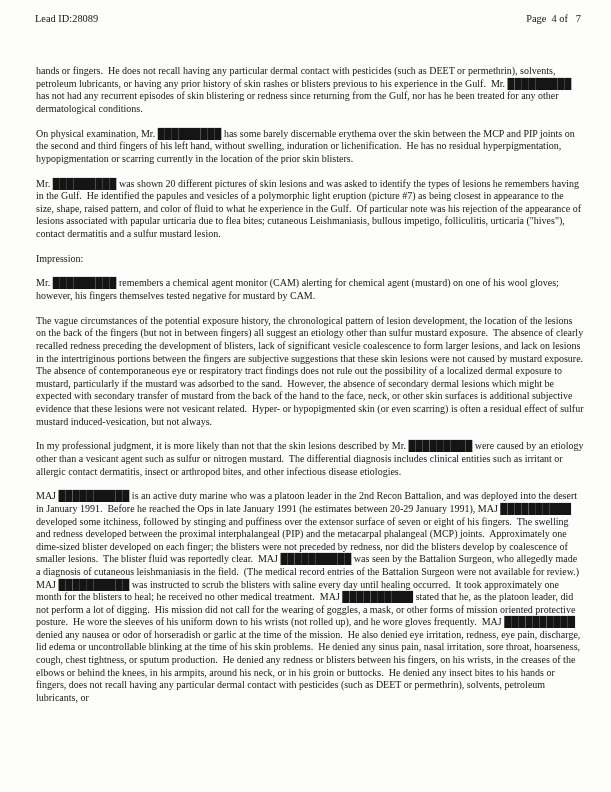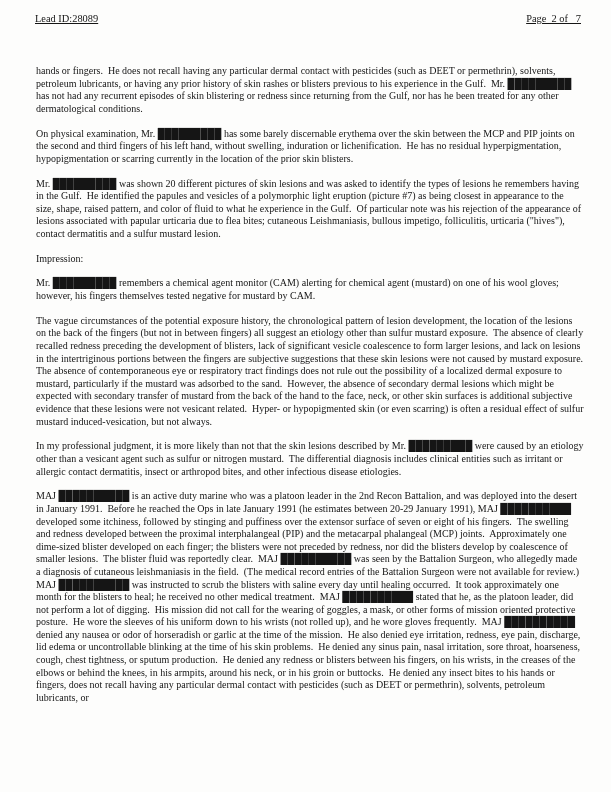--- a/index.html
+++ b/index.html
@@ -17,21 +17,20 @@
     color: #151515;
     box-sizing: border-box;
   }
   .header {
     display: flex;
     justify-content: space-between;
     align-items: center;
     padding: 13px 30px 0 35px;
     font-size: 10.4px;
     font-weight: bold;
-    text-decoration: underline;
   }
   .header span {
     white-space: pre;
     font-weight: normal;
   }
   .doc-body {
     margin: 41px 27px 0 36px;
     width: 548px;
     font-size: 10px;
     line-height: 12.6px;
@@ -42,21 +41,21 @@
     white-space: pre-wrap;
   }
   
 </style>
 </head>
 <body>
 
 <div class="page">
   <div class="header">
     <span>Lead ID:28089</span>
-    <span>Page  2 of   7</span>
+    <span>Page  4 of   7</span>
   </div>
   <div class="doc-body">
     <p>hands or fingers.  He does not recall having any particular dermal contact with pesticides (such as DEET or permethrin), solvents, petroleum lubricants, or having any prior history of skin rashes or blisters previous to his experience in the Gulf.  Mr. █████████ has not had any recurrent episodes of skin blistering or redness since returning from the Gulf, nor has he been treated for any other dermatological conditions.</p>
     <p>On physical examination, Mr. █████████ has some barely discernable erythema over the skin between the MCP and PIP joints on the second and third fingers of his left hand, without swelling, induration or lichenification.  He has no residual hyperpigmentation, hypopigmentation or scarring currently in the location of the prior skin blisters.</p>
     <p>Mr. █████████ was shown 20 different pictures of skin lesions and was asked to identify the types of lesions he remembers having in the Gulf.  He identified the papules and vesicles of a polymorphic light eruption (picture #7) as being closest in appearance to the size, shape, raised pattern, and color of fluid to what he experience in the Gulf.  Of particular note was his rejection of the appearance of lesions associated with papular urticaria due to flea bites; cutaneous Leishmaniasis, bullous impetigo, folliculitis, urticaria ("hives"), contact dermatitis and a sulfur mustard lesion.</p>
     <p>Impression:</p>
     <p>Mr. █████████ remembers a chemical agent monitor (CAM) alerting for chemical agent (mustard) on one of his wool gloves; however, his fingers themselves tested negative for mustard by CAM.</p>
     <p>The vague circumstances of the potential exposure history, the chronological pattern of lesion development, the location of the lesions on the back of the fingers (but not in between fingers) all suggest an etiology other than sulfur mustard exposure.  The absence of clearly recalled redness preceding the development of blisters, lack of significant vesicle coalescence to form larger lesions, and lack on lesions in the intertriginous portions between the fingers are subjective suggestions that these skin lesions were not caused by mustard exposure.  The absence of contemporaneous eye or respiratory tract findings does not rule out the possibility of a localized dermal exposure to mustard, particularly if the mustard was adsorbed to the sand.  However, the absence of secondary dermal lesions which might be expected with secondary transfer of mustard from the back of the hand to the face, neck, or other skin surfaces is additional subjective evidence that these lesions were not vesicant related.  Hyper- or hypopigmented skin (or even scarring) is often a residual effect of sulfur mustard induced-vesication, but not always.</p>
     <p>In my professional judgment, it is more likely than not that the skin lesions described by Mr. █████████ were caused by an etiology other than a vesicant agent such as sulfur or nitrogen mustard.  The differential diagnosis includes clinical entities such as irritant or allergic contact dermatitis, insect or arthropod bites, and other infectious disease etiologies.</p>
     <p>MAJ ██████████ is an active duty marine who was a platoon leader in the 2nd Recon Battalion, and was deployed into the desert in January 1991.  Before he reached the Ops in late January 1991 (he estimates between 20-29 January 1991), MAJ ██████████ developed some itchiness, followed by stinging and puffiness over the extensor surface of seven or eight of his fingers.  The swelling and redness developed between the proximal interphalangeal (PIP) and the metacarpal phalangeal (MCP) joints.  Approximately one dime-sized blister developed on each finger; the blisters were not preceded by redness, nor did the blisters develop by coalescence of smaller lesions.  The blister fluid was reportedly clear.  MAJ ██████████ was seen by the Battalion Surgeon, who allegedly made a diagnosis of cutaneous leishmaniasis in the field.  (The medical record entries of the Battalion Surgeon were not available for review.) MAJ ██████████ was instructed to scrub the blisters with saline every day until healing occurred.  It took approximately one month for the blisters to heal; he received no other medical treatment.  MAJ ██████████ stated that he, as the platoon leader, did not perform a lot of digging.  His mission did not call for the wearing of goggles, a mask, or other forms of mission oriented protective posture.  He wore the sleeves of his uniform down to his wrists (not rolled up), and he wore gloves frequently.  MAJ ██████████ denied any nausea or odor of horseradish or garlic at the time of the mission.  He also denied eye irritation, redness, eye pain, discharge, lid edema or uncontrollable blinking at the time of his skin problems.  He denied any sinus pain, nasal irritation, sore throat, hoarseness, cough, chest tightness, or sputum production.  He denied any redness or blisters between his fingers, on his wrists, in the creases of the elbows or behind the knees, in his armpits, around his neck, or in his groin or buttocks.  He denied any insect bites to his hands or fingers, does not recall having any particular dermal contact with pesticides (such as DEET or permethrin), solvents, petroleum lubricants, or</p>

